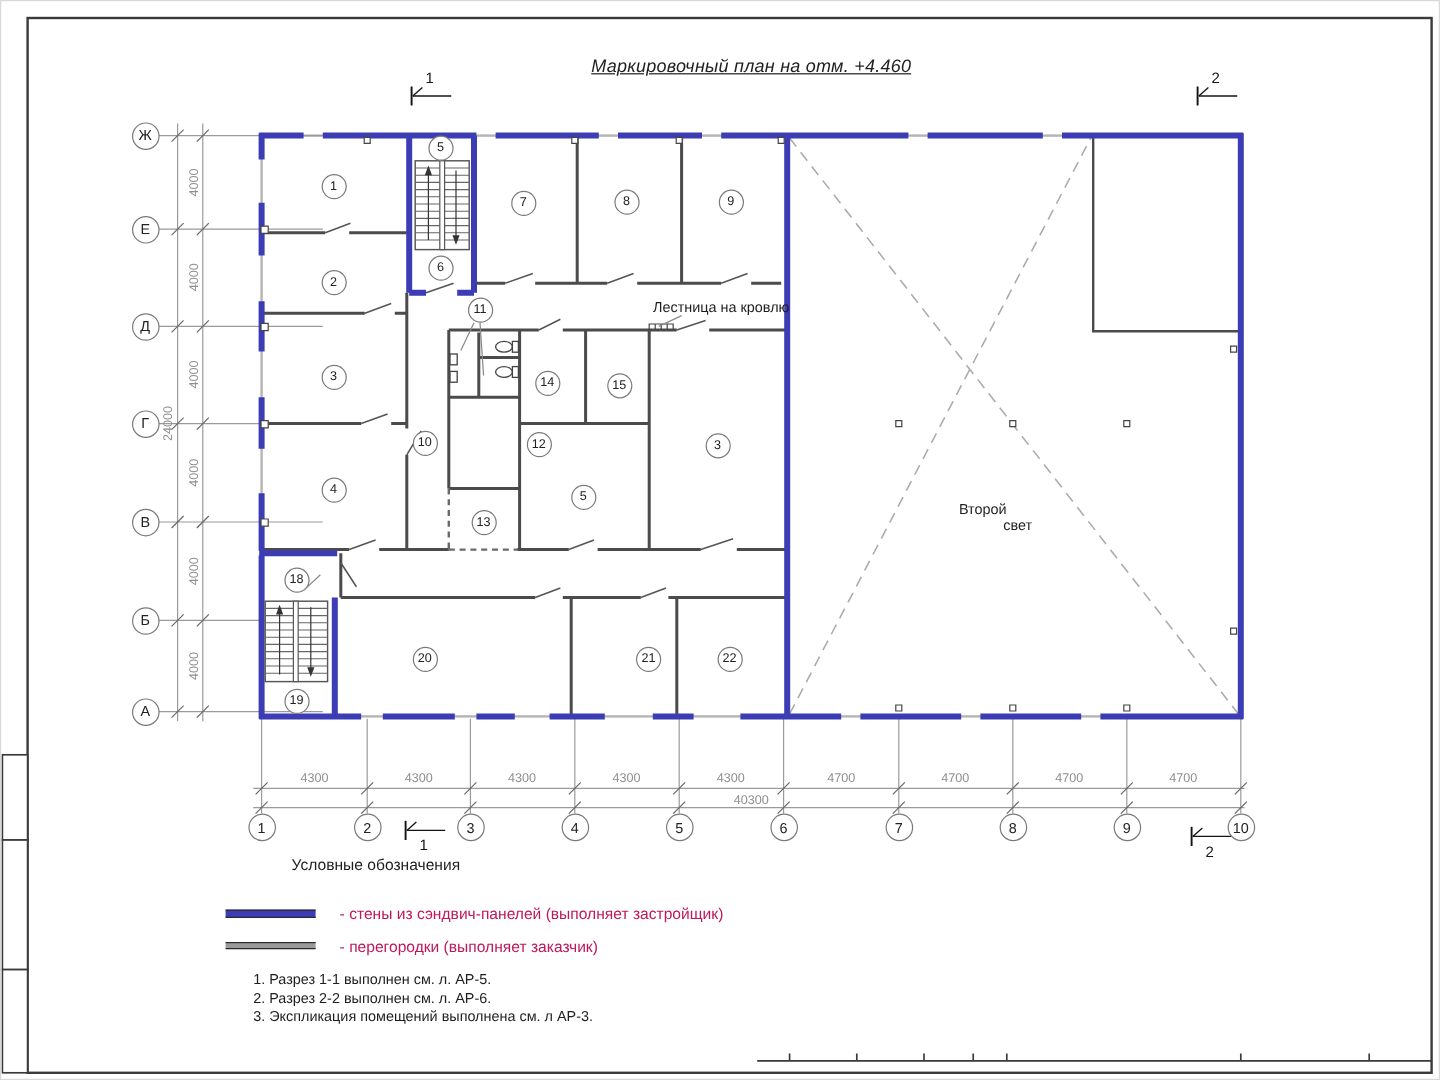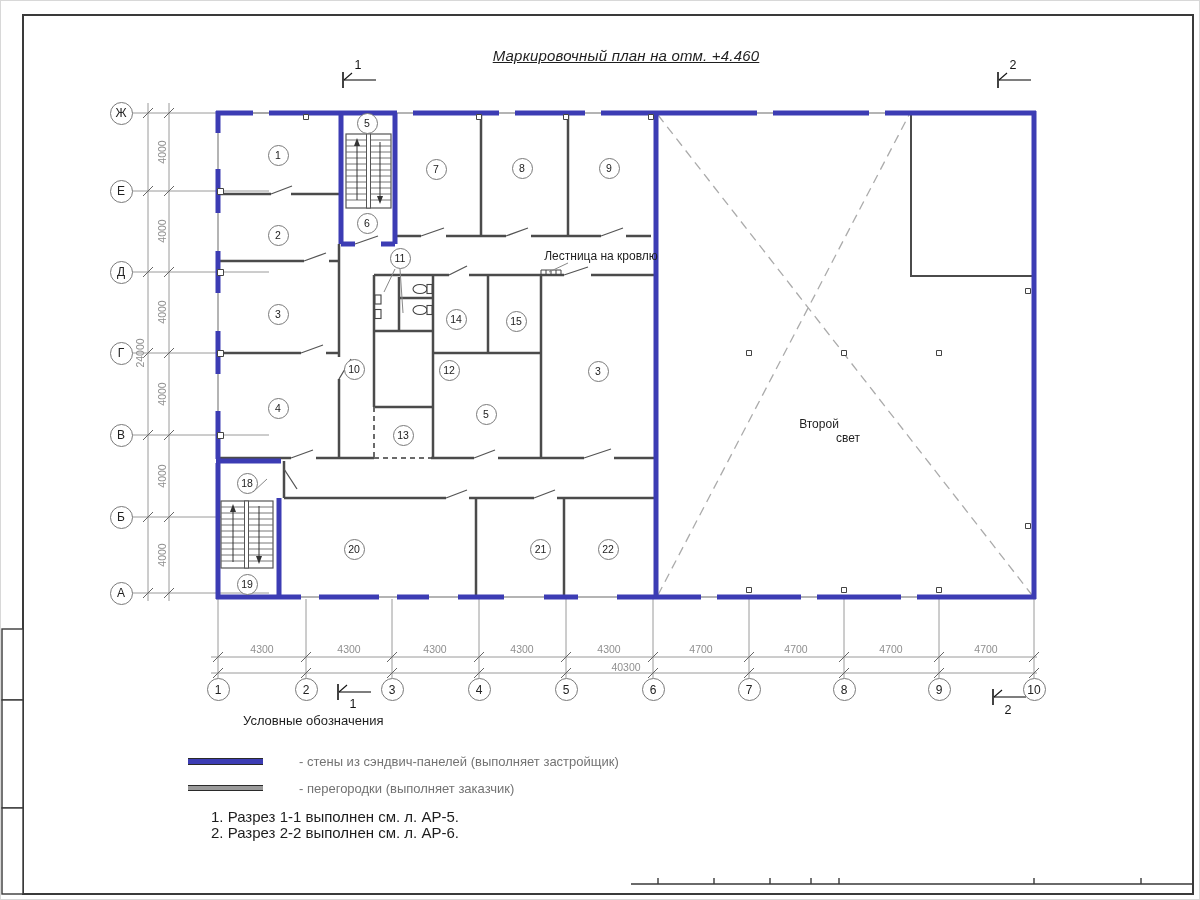--- a/index.html
+++ b/index.html
@@ -14,22 +14,22 @@
   .room-c{width:21px;height:21px;font-size:10.5px;}
   .axis-c{width:23px;height:23px;font-size:12px;}
   .dim-label{position:absolute;color:#8f8f8f;font-size:10.5px;white-space:nowrap;
      transform:translate(-50%,-50%);}
   .dim-label.rot{transform:translate(-50%,-50%) rotate(-90deg);}
   .mark-num{position:absolute;font-size:12.5px;color:#141414;transform:translate(-50%,-50%);}
   .plan-text{position:absolute;color:#1e1e1e;font-size:12px;text-align:center;transform:translate(-50%,0);white-space:nowrap;}
   .legend-head{position:absolute;left:242px;top:712px;font-size:13px;color:#1e1e1e;}
   .legend-row{position:absolute;left:187px;height:16px;display:flex;align-items:center;}
   .legend-swatch{display:inline-block;width:75px;border-top:1px solid #2a2a2a;border-bottom:1px solid #2a2a2a;}
-  .legend-text{margin-left:36px;font-size:13px;color:#737373;white-space:nowrap;}
-  #notes{position:absolute;left:210px;top:808px;font-size:15px;color:#1e1e1e;line-height:15.5px;}
+  .legend-text{margin-left:20px;font-size:13px;color:#be185d;white-space:nowrap;}
+  #notes{position:absolute;left:210px;top:808px;font-size:12px;color:#1e1e1e;line-height:15.5px;}
 </style>
 </head>
 <body>
 
 <div id="sheet">
 
   <svg id="plan-svg" width="1200" height="900" viewBox="0 0 1200 900">
 
     <g>
       <rect x="22" y="14" width="1170" height="879" fill="none" stroke="#3a3a3a" stroke-width="2"></rect>
@@ -260,14 +260,15 @@
       </div>
       <div class="legend-row" style="top: 779px;">
         <span class="legend-swatch" style="background: rgb(154, 154, 154); height: 4px;"></span>
         <span class="legend-text">- перегородки (выполняет заказчик)</span>
       </div>
     </div>
 
   <div id="notes">
       <div>1. Разрез 1-1 выполнен см. л. АР-5.</div>
       <div>2. Разрез 2-2 выполнен см. л. АР-6.</div>
+      <div>3. Экспликация помещений выполнена см. л АР-3.</div>
     </div>
 </div>
 
 </body></html>

